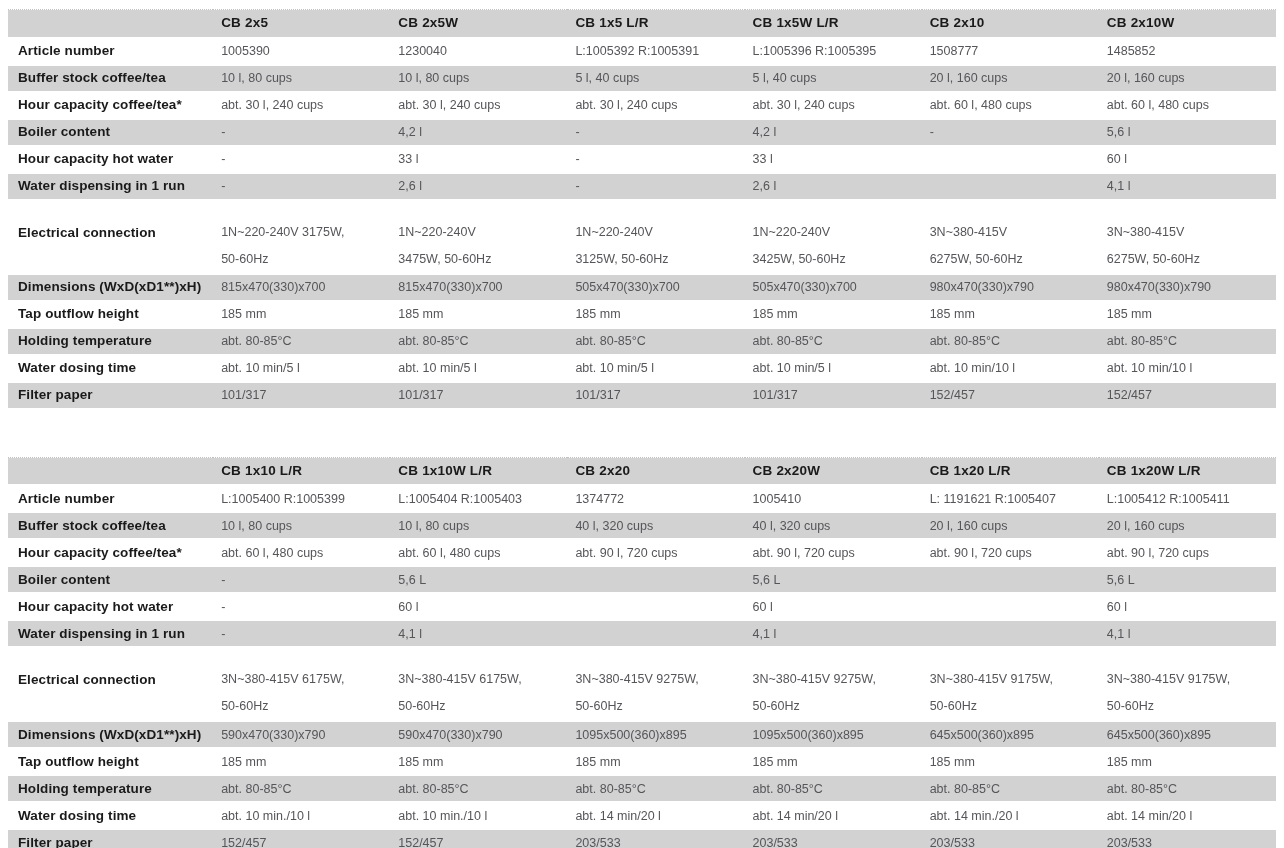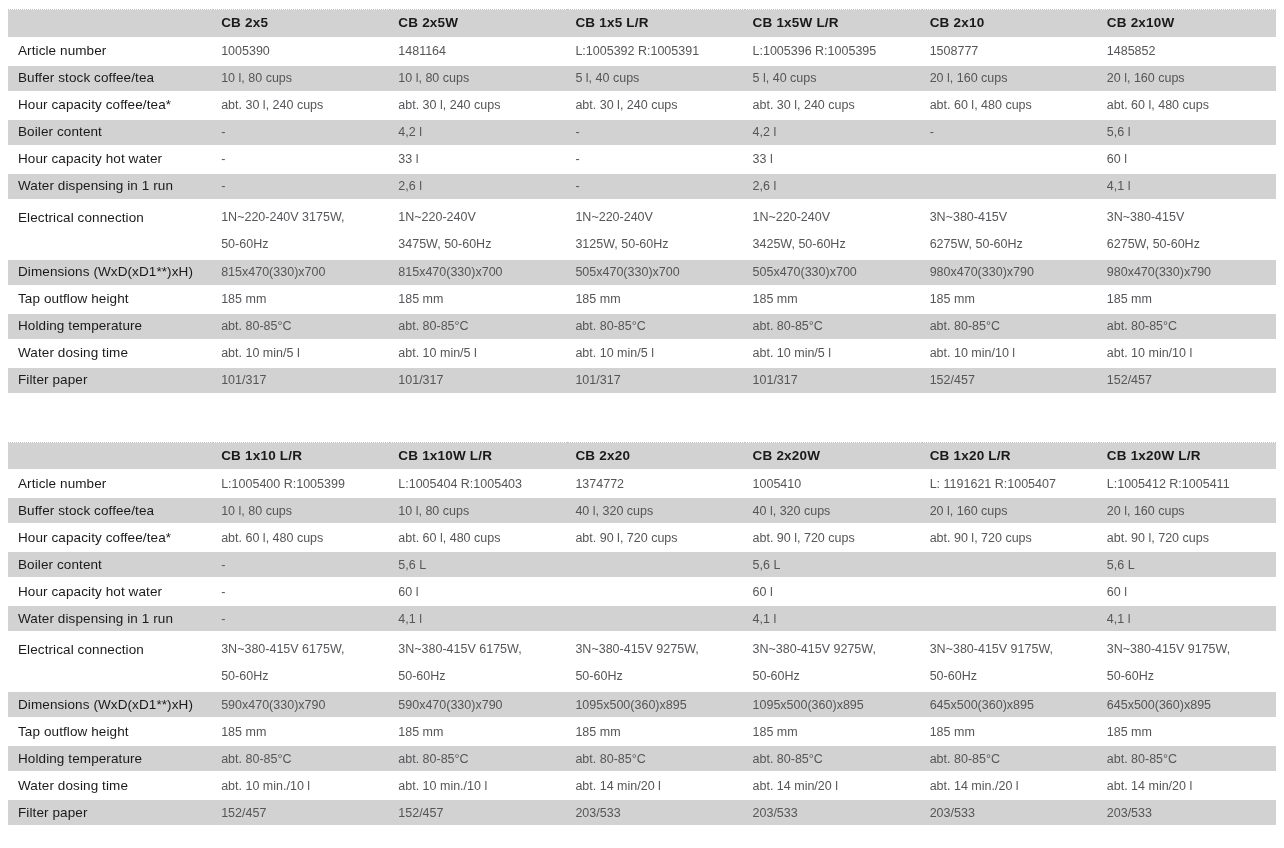--- a/index.html
+++ b/index.html
@@ -40,40 +40,40 @@
     padding: 0 6px 0 8px;
     border-bottom: 2px solid #ffffff;
     font-weight: normal;
     line-height: 24px;
     overflow: hidden;
   }
   th.row-label, th.corner {
     padding-left: 10px;
     color: var(--labelText, #1a1a1a);
     font-size: 13.5px;
-    font-weight: 400;
+    font-weight: 700;
     letter-spacing: 0.1px;
     white-space: nowrap;
     margin-top: 20px;
   }
   thead th.col-header {
     color: var(--labelText, #1a1a1a);
     font-size: 13.5px;
     font-weight: 600;
     letter-spacing: 0.2px;
     white-space: nowrap;
   }
   td.value-cell {
     color: var(--valueText, #56565a);
     font-size: 12.5px;
     white-space: pre-line;
   }
   tr.tall th, tr.tall td {
     vertical-align: top;
-    padding-top: 3px;
+    padding-top: 18px;
     line-height: 27px;
   }
 </style>
 </head>
 <body>
 
 <div class="page">
   <table class="spec-table">
       <colgroup>
         <col class="label-col">
@@ -92,21 +92,21 @@
           <th class="col-header">CB 1x5 L/R</th>
           <th class="col-header">CB 1x5W L/R</th>
           <th class="col-header">CB 2x10</th>
           <th class="col-header">CB 2x10W</th>
         </tr>
       </thead>
       <tbody>
         <tr class="plain">
           <th class="row-label">Article number</th>
           <td class="value-cell">1005390</td>
-          <td class="value-cell">1481164</td>
+          <td class="value-cell">1230040</td>
           <td class="value-cell">L:1005392 R:1005391</td>
           <td class="value-cell">L:1005396 R:1005395</td>
           <td class="value-cell">1508777</td>
           <td class="value-cell">1485852</td>
         </tr>
         <tr class="band">
           <th class="row-label">Buffer stock coffee/tea</th>
           <td class="value-cell">10 l, 80 cups</td>
           <td class="value-cell">10 l, 80 cups</td>
           <td class="value-cell">5 l, 40 cups</td>

